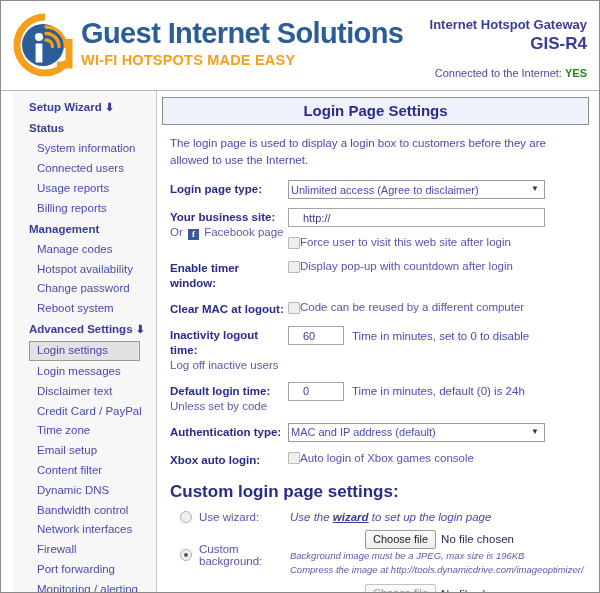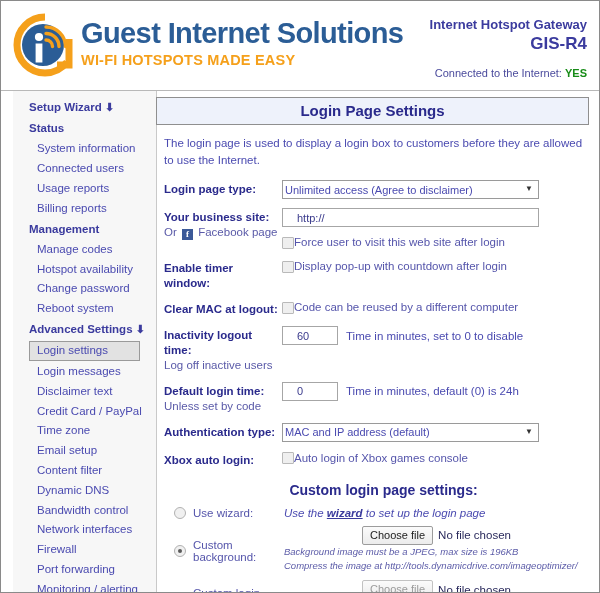--- a/index.html
+++ b/index.html
@@ -133,21 +133,21 @@
     background: #e2e2e2;
     border: 1px solid #9a9a9a;
     margin: 1px 16px 1px 16px;
     padding: 2px 0 2px 7px;
     box-sizing: border-box;
   }
 
   
   .main {
     position: absolute;
-    left: 145px;
+    left: 151px;
     top: 0;
     right: 0;
     height: 501px;
     box-sizing: border-box;
     padding: 6px 10px 0 10px;
   }
   .panel-title {
     background: #eef2fb;
     border: 1px solid #8f8f8f;
     text-align: center;
@@ -279,24 +279,23 @@
     font-size: 9px;
     line-height: 11px;
     text-align: center;
     font-family: "Liberation Serif", serif;
     vertical-align: -1px;
     margin: 0 2px;
   }
 
   .sect-head {
     font-weight: bold;
-    font-size: 14px;
+    font-size: 17px;
     color: #2a2a8c;
-    margin: 14px 0 8px 22px;
-    text-align: center;
+    margin: 14px 0 8px 8px;
   }
 
   .optrow {
     display: flex;
     align-items: flex-start;
     margin: 0 0 6px 18px;
   }
   .optlabel {
     display: flex;
     align-items: center;

